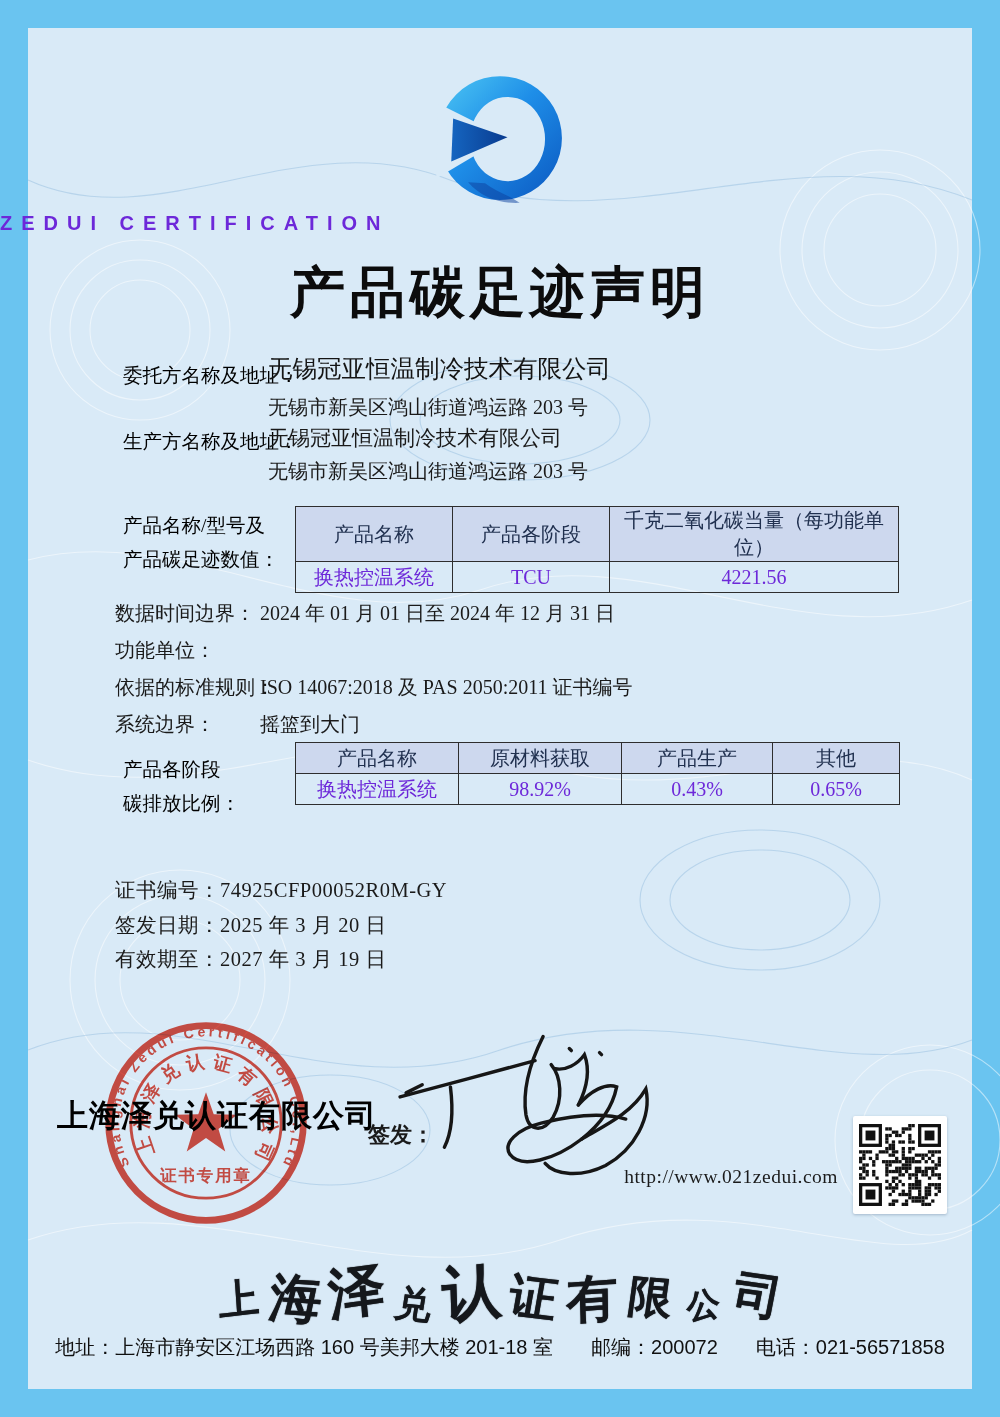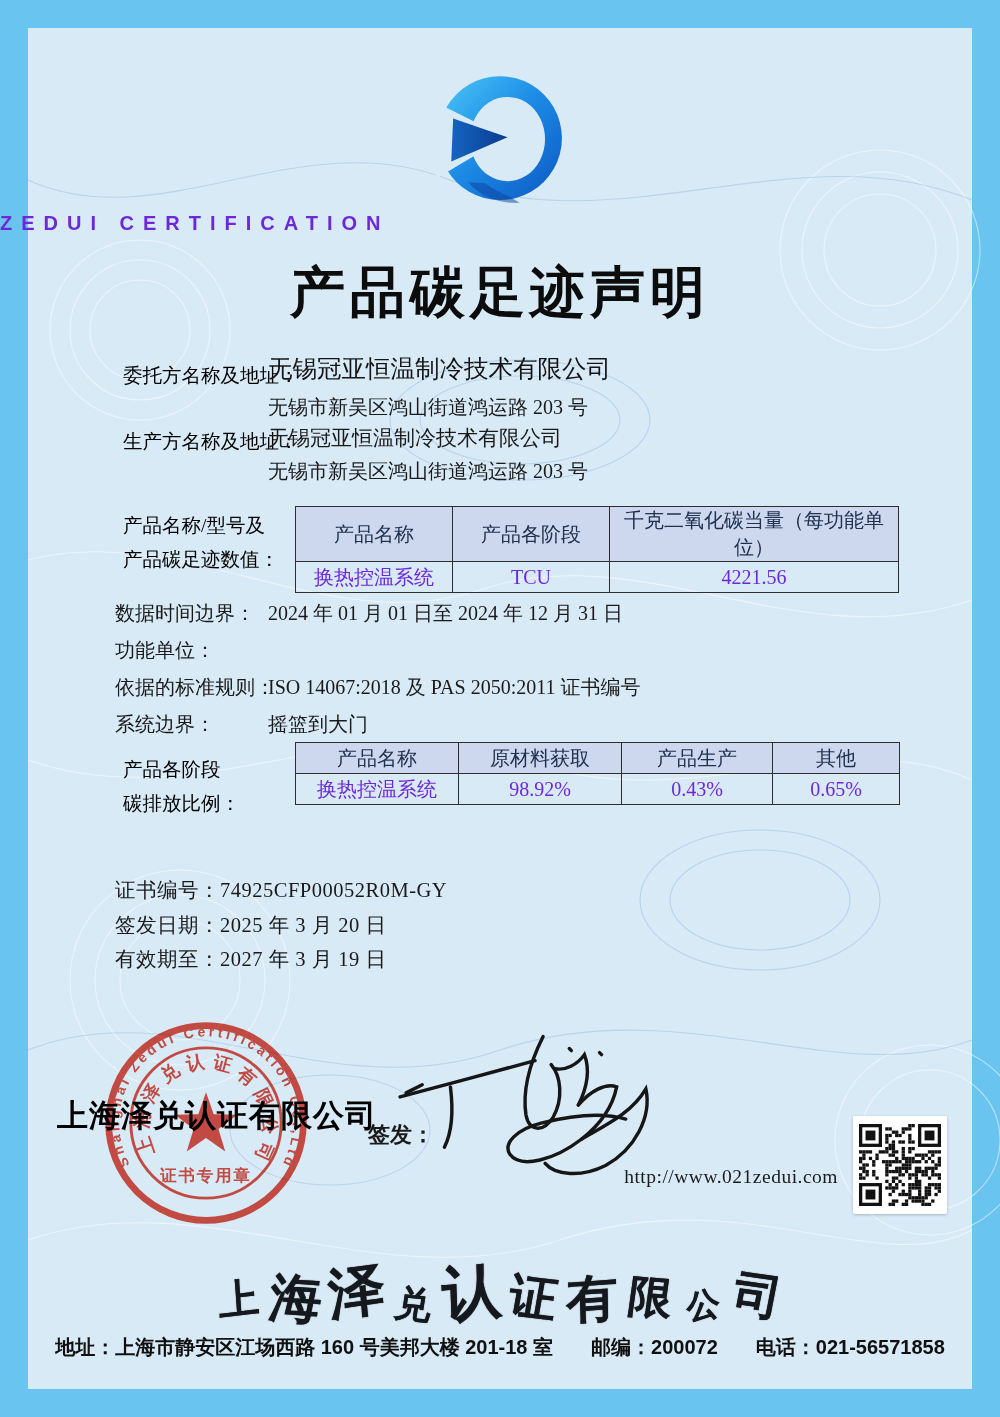--- a/index.html
+++ b/index.html
@@ -26,21 +26,21 @@
   table.ct{border-collapse:collapse;background:transparent;margin-left:27px;}
   table.ct td,table.ct th{border:1.4px solid #2e2e2e;text-align:center;padding:0;height:30px;
       font-size:20px;font-weight:normal;}
   table.ct th{background:#cdd8ee;color:#20304f;}
   table.ct td{color:#6d28d9;}
   .t1{left:268px;top:506px;}
   .t2{left:268px;top:742px;}
 
   
   .detail-label{left:115px;font-size:20px;}
-  .detail-value{left:268px;font-size:20px;}
+  .detail-value{left:260px;font-size:20px;}
 
   
   .cert-row{left:115px;font-size:20.5px;letter-spacing:.5px;}
 
   
   .stamp{left:100px;top:1017px;width:212px;height:212px;z-index:4;opacity:.88;mix-blend-mode:multiply;}
   .issuer-name{left:57px;top:1095px;font-family:"Liberation Sans","DejaVu Sans",sans-serif;
                font-size:31px;font-weight:bold;color:#000;z-index:3;letter-spacing:1px;}
   .sign-label{left:368px;top:1120px;font-family:Liberation Sans, sans-serif;
               font-size:22px;font-weight:bold;z-index:3;}
@@ -62,21 +62,21 @@
   .cal-ch:nth-child(4){font-size:42px;transform:rotate(6deg) scale(.88) translateY(2px);}
   .cal-ch:nth-child(5){font-size:54px;transform:rotate(-5deg) scale(1.1) translateY(-4px);}
   .cal-ch:nth-child(6){font-size:48px;transform:rotate(7deg) translateY(-2px);}
   .cal-ch:nth-child(7){font-size:50px;transform:rotate(-4deg) scale(1.02);}
   .cal-ch:nth-child(8){font-size:46px;transform:rotate(5deg) scale(.96) translateY(-3px);}
   .cal-ch:nth-child(9){font-size:40px;transform:rotate(-10deg) scale(.84) translateY(2px);}
   .cal-ch:nth-child(10){font-size:48px;transform:rotate(8deg) translateY(-4px);}
 
   
   .footer{left:0;right:0;top:1334px;display:flex;justify-content:center;gap:38px;
-          font-family:"Liberation Sans","DejaVu Sans",sans-serif;font-size:20px;font-weight:bold;color:#101010;}
+          font-family:"Liberation Sans","DejaVu Sans",sans-serif;font-size:20px;font-weight:normal;color:#101010;}
 </style>
 </head>
 <body>
 
 <div class="page">
   <div class="inner"></div>
 
   <svg class="deco" viewBox="0 0 1000 1417">
     <g fill="none" stroke="rgba(255,255,255,0.5)" stroke-width="1.1">
       <circle cx="140" cy="330" r="90"></circle>

